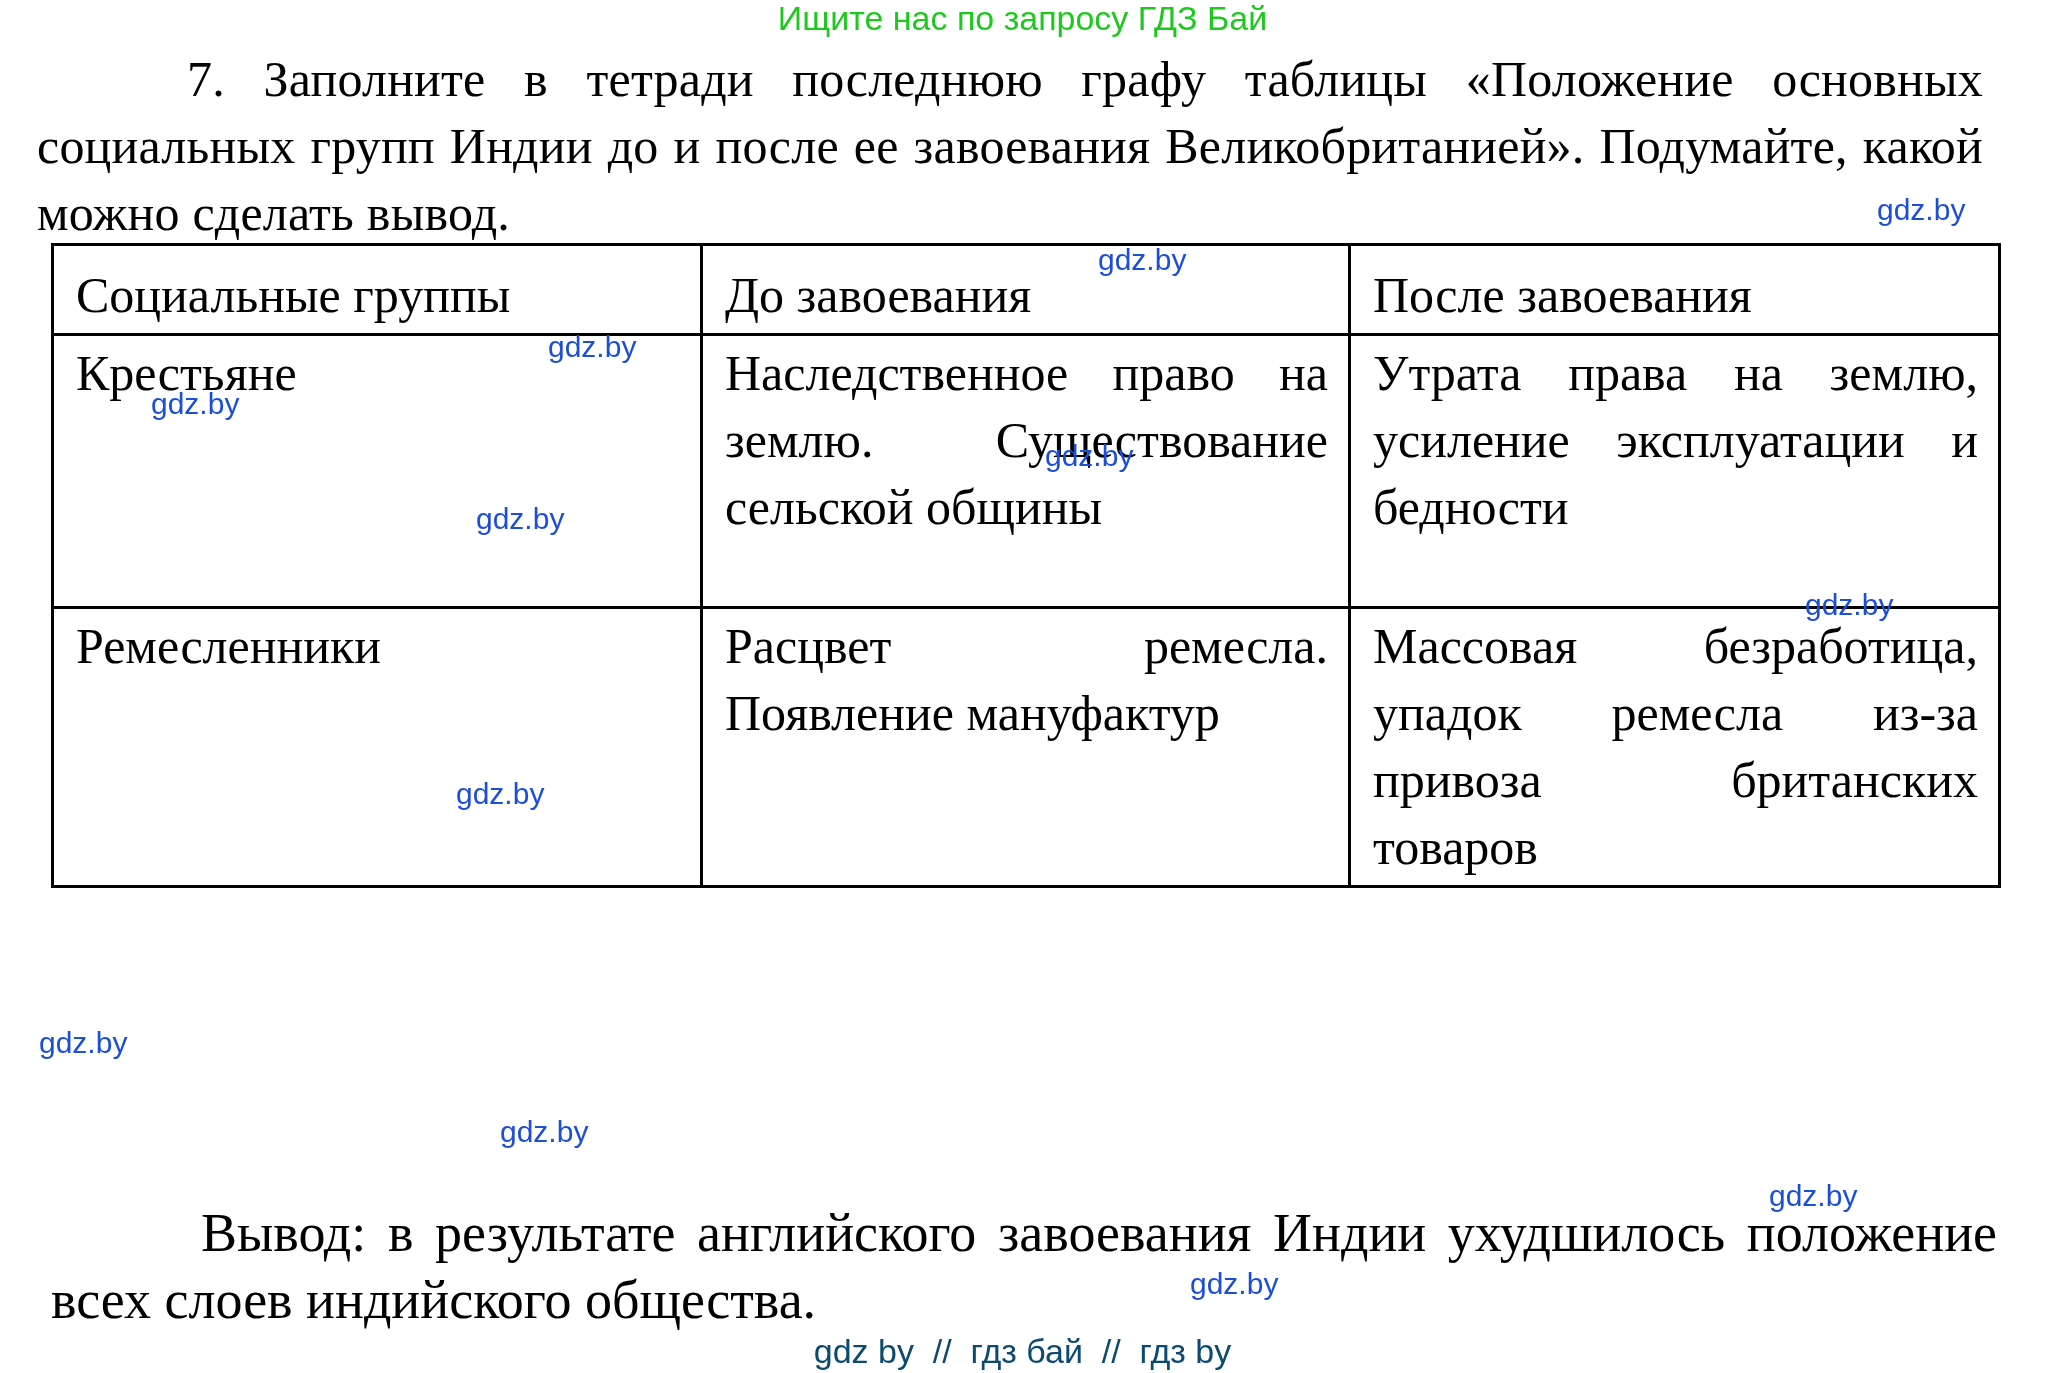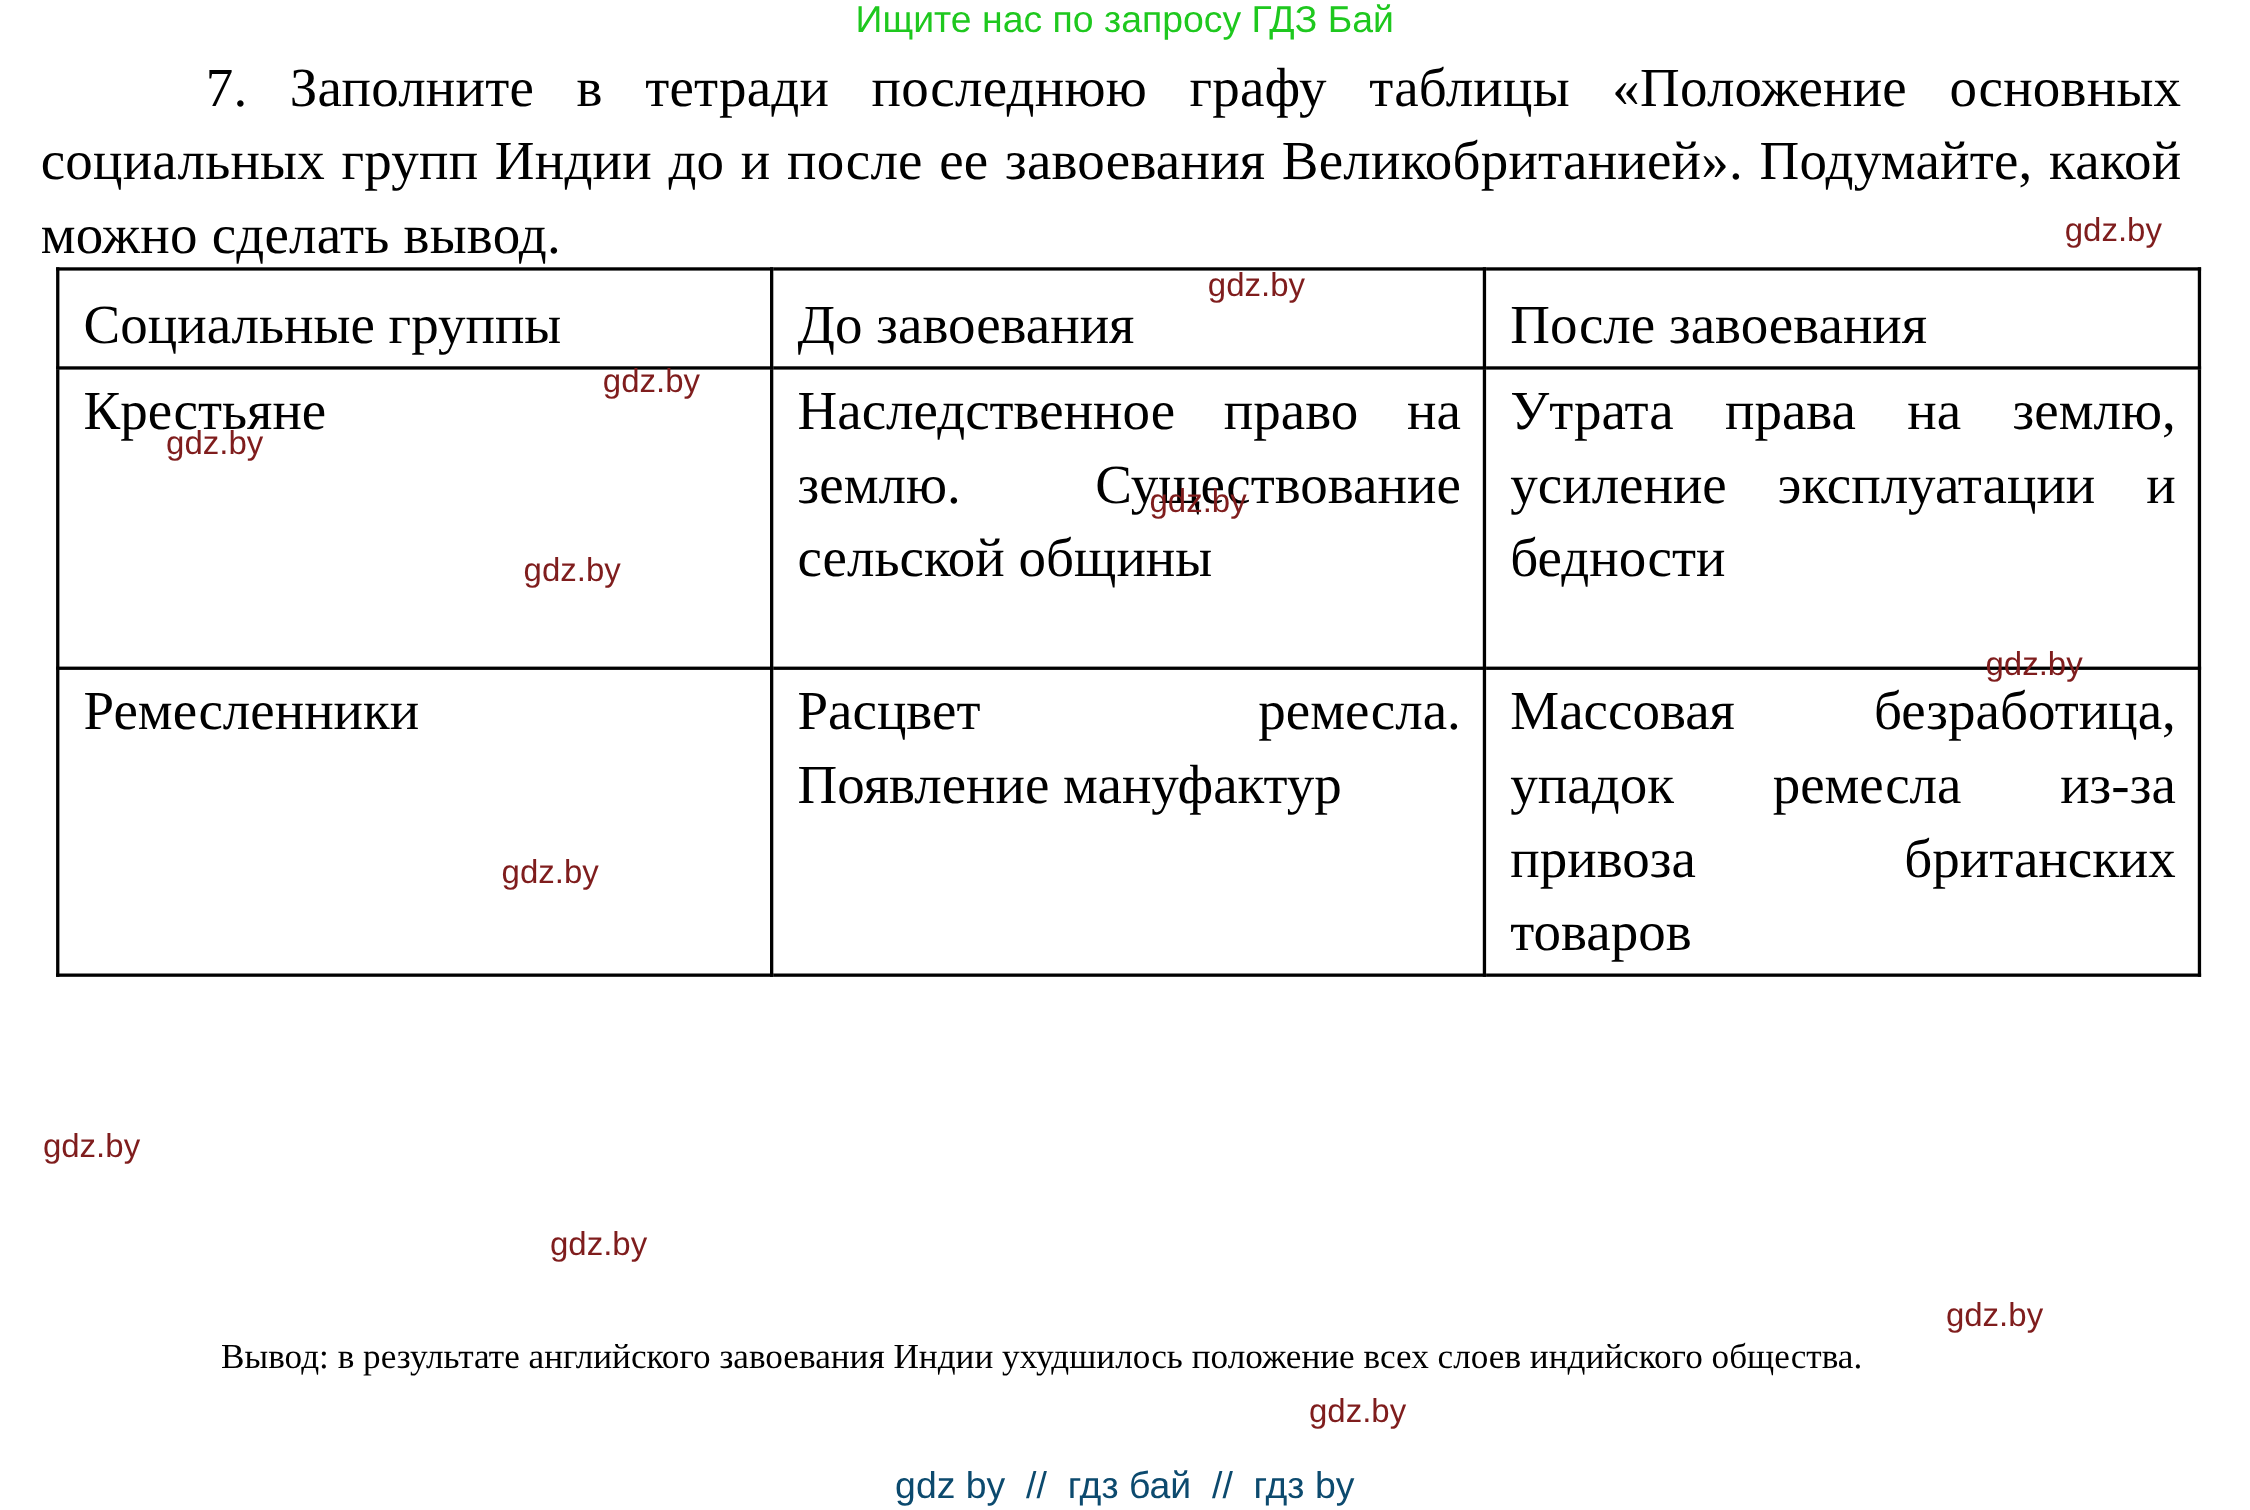--- a/index.html
+++ b/index.html
@@ -11,24 +11,24 @@
   .task { position:absolute; left:37px; top:46px; width:1946px; font-size:50px;
          line-height:67px; text-align:justify; text-align-last:left; text-indent:150px;
          letter-spacing:0.2px; }
   table.grid { position:absolute; left:51px; top:243px; width:1947px; border-collapse:collapse;
          table-layout:fixed; font-size:50px; line-height:67px; }
   table.grid td, table.grid th { border:3px solid #000; vertical-align:top; padding:4px 20px 4px 22px;
          font-weight:normal; text-align:justify; text-align-last:left; }
   table.grid th { text-align:left; height:62px; padding-top:16px; }
   col.c1 { width:649px; } col.c2 { width:648px; } col.c3 { width:650px; }
   tr.r1 td { height:329px; } tr.r2 td { height:262px; } tr.r3 td { height:262px; }
-  .conclusion { position:absolute; left:51px; top:1200px; width:1946px; font-size:32px;
+  .conclusion { position:absolute; left:51px; top:1200px; width:1946px; font-size:54px;
          line-height:67px; text-align:justify; text-indent:150px; }
   .wm { position:absolute; font-family:"Liberation Sans", "DejaVu Sans", sans-serif;
-         font-size:30px; color:#7f1d1d; line-height:32px; white-space:nowrap; }
+         font-size:30px; color:#1d4ed8; line-height:32px; white-space:nowrap; }
   .footer { position:absolute; left:0; width:2045px; top:1331px; text-align:center;
          font-family:"Liberation Sans", "DejaVu Sans", sans-serif; font-size:34px;
          color:#0c4a6e; line-height:40px; white-space:pre; }
 </style>
 </head>
 <body>
 
 <div class="top-banner">Ищите нас по запросу ГДЗ Бай</div>
 
 <div class="task">7. Заполните в тетради последнюю графу таблицы «Положение основных социальных групп Индии до и после ее завоевания Великобританией». Подумайте, какой можно сделать вывод.</div>

